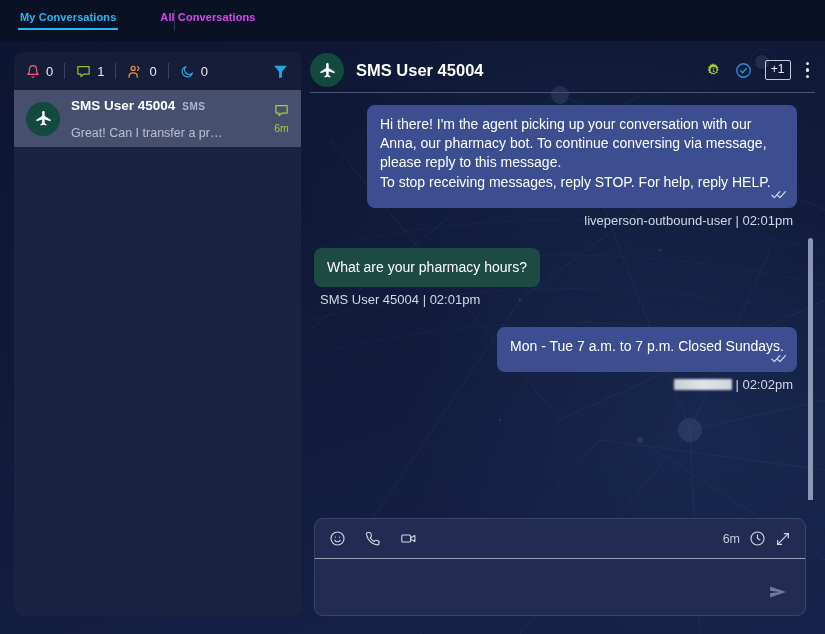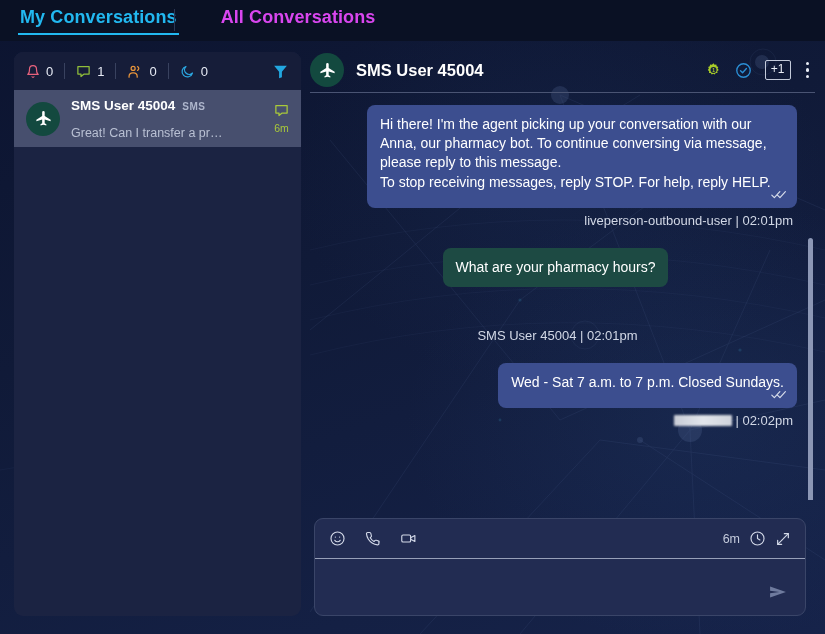--- a/index.html
+++ b/index.html
@@ -22,21 +22,21 @@
   
   .bg-net { position:absolute; inset:0; opacity:0.55; pointer-events:none; }
 
   
   .tabs {
     position: absolute; top: 0; left: 0; width: 825px; height: 41px;
     background: #0a1124;
     display: flex; align-items: center;
   }
   .tab {
-    font-size: 18px; font-weight: bold; letter-spacing: .1px;
+    font-size: 11px; font-weight: bold; letter-spacing: .1px;
     padding: 0 2px 7px 2px; margin-left: 18px; position: relative; cursor: pointer;
   }
   .tab.active { color: #22b8f0; }
   .tab.active::after {
     content:""; position:absolute; left:0; right:0; bottom:0; height:2px; background:#22b8f0;
   }
   .tab.inactive { color: #d946ef; margin-left: 40px; }
   .tab-sep {
     width:1px; height:22px; background:#2b3654; margin-left:22px; align-self:center;
     position:absolute; left:152px; top:9px;
@@ -92,21 +92,21 @@
   }
   .kebab { display:flex; flex-direction:column; gap:3px; cursor:pointer; padding:2px; }
   .kebab i { width:3.5px; height:3.5px; border-radius:50%; background:#e8ecf5; display:block; }
 
   
   .msgs {
     position:relative; height:407px; padding:12px 18px 0 4px; overflow:hidden;
   }
   .mrow { display:flex; flex-direction:column; margin-bottom:6px; }
   .mrow.out { align-items:flex-end; }
-  .mrow.in  { align-items:center;gap:36px; }
+  .mrow.in  { align-items:flex-start; }
   .bubble {
     max-width:430px; padding:10px 13px; border-radius:8px;
     font-size:14px; line-height:1.37; color:#fff; position:relative;
   }
   .bubble.out { background:#3c4e8f; padding-bottom:16px; }
   .bubble.in  { background:#1d4a43; }
   .ticks { position:absolute; right:10px; bottom:4px; }
   .meta { font-size:13px; color:#d2d8e6; margin:5px 2px 14px 6px; }
   .mrow.out .meta { margin-right:4px; }
   .redact {
@@ -333,21 +333,21 @@
         </div>
         <div class="meta">
           <span>SMS User 45004</span>
           <span>|</span>
           <span>02:01pm</span>
         </div>
       </div>
 
       <div class="mrow out">
         <div class="bubble out">
-          <span>Wed - Sat 7 a.m. to 7 p.m. Closed Sundays.</span>
+          <span>Mon - Tue 7 a.m. to 7 p.m. Closed Sundays.</span>
           <span class="ticks">
             <svg width="16" height="9" viewBox="0 0 20 11" fill="none" stroke="#d7dcea" stroke-width="1.5" stroke-linecap="round" stroke-linejoin="round">
               <path d="M1 6.2l3.2 3.2L11 2"></path>
                 <path d="M8 6.2l3.2 3.2L18 2"></path>
             </svg>
           </span>
         </div>
         <div class="meta">
           <span class="redact"></span>
           <span>|</span>

